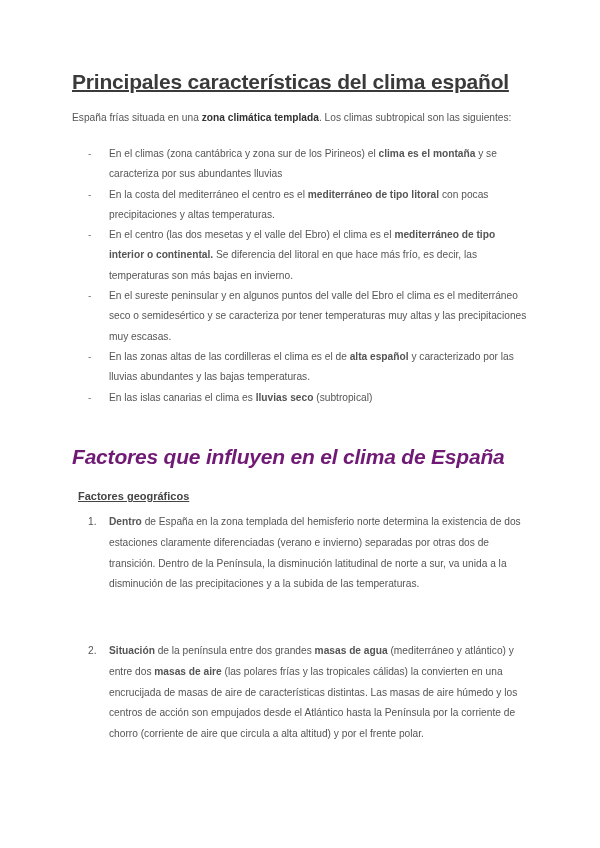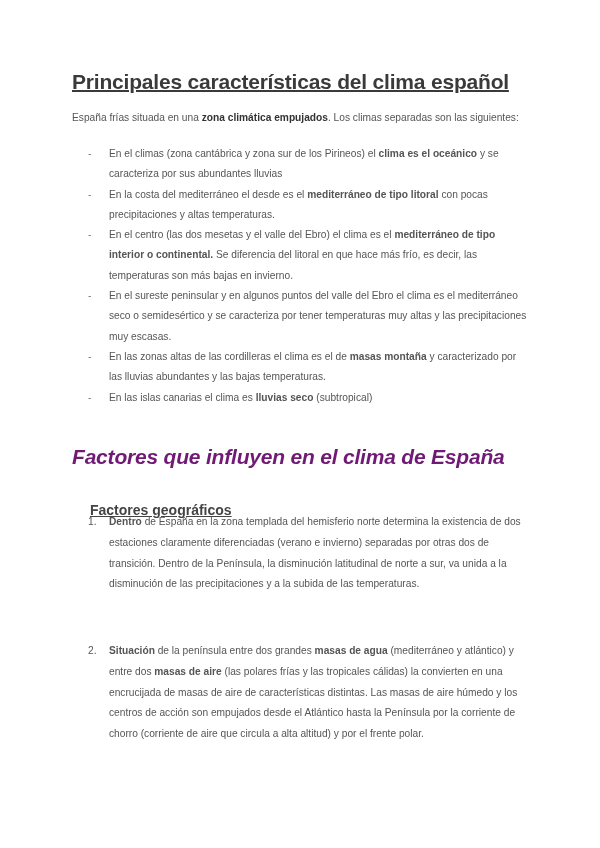--- a/index.html
+++ b/index.html
@@ -9,43 +9,43 @@
   .h1 { position: absolute; left: 72px; top: 70px; font-size: 21px; font-weight: bold;
         color: #3a3a3a; text-decoration: underline; text-decoration-thickness: 1.5px;
         letter-spacing: -0.2px; margin: 0; white-space: nowrap; }
   .intro { position: absolute; left: 72px; top: 112px; font-size: 10.2px; color: #555; margin: 0; white-space: nowrap; }
   .intro b, .item b { color: #333; font-weight: bold; }
   .bullets { position: absolute; left: 88px; top: 144px; width: 440px; margin: 0; padding: 0; list-style: none; }
   .bullets li { position: relative; padding-left: 21px; font-size: 10.2px; line-height: 20.3px; color: #555; }
   .bullets li .dash { position: absolute; left: 0; top: 0; color: #777; }
   .h2 { position: absolute; left: 72px; top: 445px; font-size: 21px; font-style: italic; font-weight: bold;
         color: #701a75; margin: 0; white-space: nowrap; letter-spacing: -0.2px; }
-  .h3 { position: absolute; left: 74px; top: 486px; font-size: 14px; font-weight: bold; color: #444;
-        text-decoration: underline; margin: 16px; white-space: nowrap; }
+  .h3 { position: absolute; left: 74px; top: 486px; font-size: 11px; font-weight: bold; color: #444;
+        text-decoration: underline; margin: 4px; white-space: nowrap; }
   .olist { position: absolute; left: 88px; width: 440px; margin: 0; padding: 0; list-style: none; }
   .olist li { position: relative; padding-left: 21px; font-size: 10.2px; line-height: 20.8px; color: #555; }
   .olist li .num { position: absolute; left: 0; top: 0; color: #555; }
   .ol1 { top: 512px; }
   .ol2 { top: 641px; }
 </style>
 </head>
 <body>
 
 <div class="page">
 
   <h1 class="h1">Principales características del clima español</h1>
 
-  <p class="intro"><span>España frías situada en una </span><b>zona climática empujados</b><span>. Los climas separadas son las siguientes:</span></p>
+  <p class="intro"><span>España frías situada en una </span><b>zona climática templada</b><span>. Los climas subtropical son las siguientes:</span></p>
 
   <ul class="bullets">
-    <li><span class="dash">-</span><span>En el climas (zona cantábrica y zona sur de los Pirineos) el </span><b>clima es el oceánico</b><span> y se caracteriza por sus abundantes lluvias</span></li>
-    <li><span class="dash">-</span><span>En la costa del mediterráneo el desde es el </span><b>mediterráneo de tipo litoral</b><span> con pocas precipitaciones y altas temperaturas.</span></li>
+    <li><span class="dash">-</span><span>En el climas (zona cantábrica y zona sur de los Pirineos) el </span><b>clima es el montaña</b><span> y se caracteriza por sus abundantes lluvias</span></li>
+    <li><span class="dash">-</span><span>En la costa del mediterráneo el centro es el </span><b>mediterráneo de tipo litoral</b><span> con pocas precipitaciones y altas temperaturas.</span></li>
     <li><span class="dash">-</span><span>En el centro (las dos mesetas y el valle del Ebro) el clima es el </span><b>mediterráneo de tipo interior o continental.</b><span> Se diferencia del litoral en que hace más frío, es decir, las temperaturas son más bajas en invierno.</span></li>
     <li><span class="dash">-</span><span>En el sureste peninsular y en algunos puntos del valle del Ebro el clima es el mediterráneo seco o semidesértico y se caracteriza por tener temperaturas muy altas y las precipitaciones muy escasas.</span></li>
-    <li><span class="dash">-</span><span>En las zonas altas de las cordilleras el clima es el de </span><b>masas montaña</b><span> y caracterizado por las lluvias abundantes y las bajas temperaturas.</span></li>
+    <li><span class="dash">-</span><span>En las zonas altas de las cordilleras el clima es el de </span><b>alta español</b><span> y caracterizado por las lluvias abundantes y las bajas temperaturas.</span></li>
     <li><span class="dash">-</span><span>En las islas canarias el clima es </span><b>lluvias seco</b><span> (subtropical)</span></li>
   </ul>
 
   <h2 class="h2">Factores que influyen en el clima de España</h2>
 
   <h3 class="h3">Factores geográficos</h3>
 
   <ol class="olist ol1">
     <li><span class="num">1.</span><b>Dentro</b><span> de España en la zona templada del hemisferio norte determina la existencia de dos estaciones claramente diferenciadas (verano e invierno) separadas por otras dos de transición.  Dentro de la Península, la disminución latitudinal de norte a sur, va unida a la disminución de las precipitaciones y a la subida de las temperaturas.</span></li>
   </ol>

